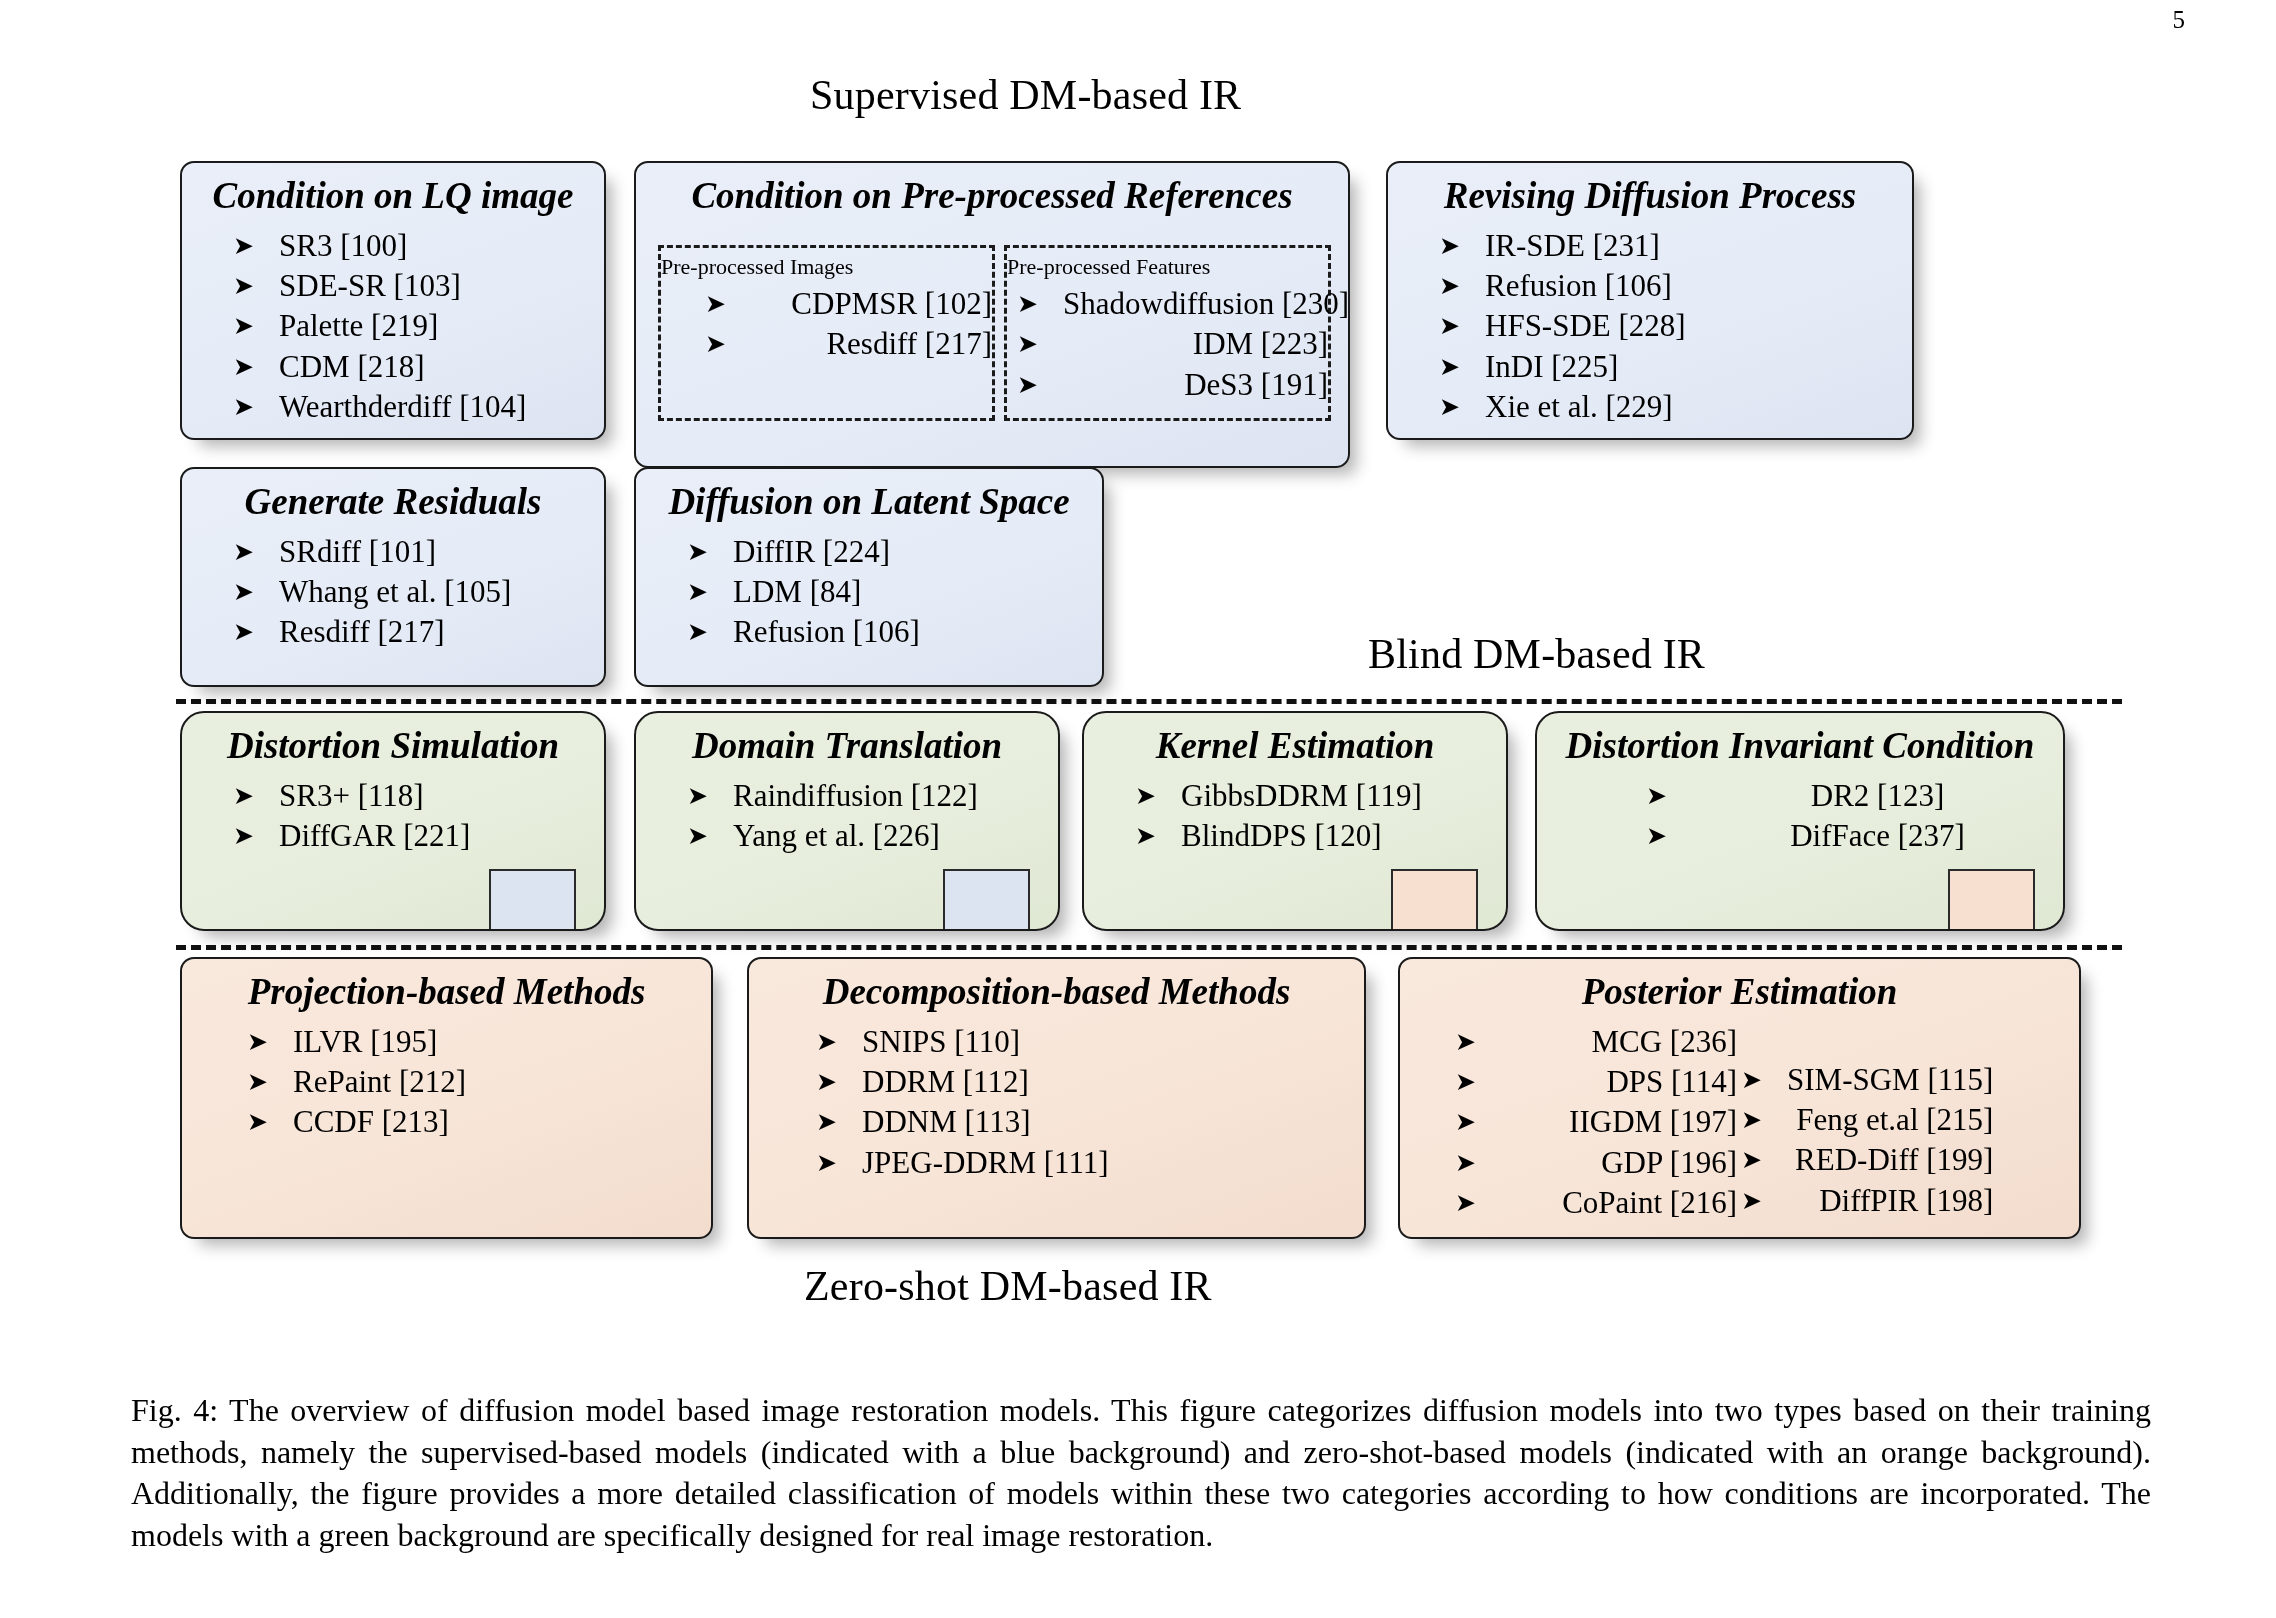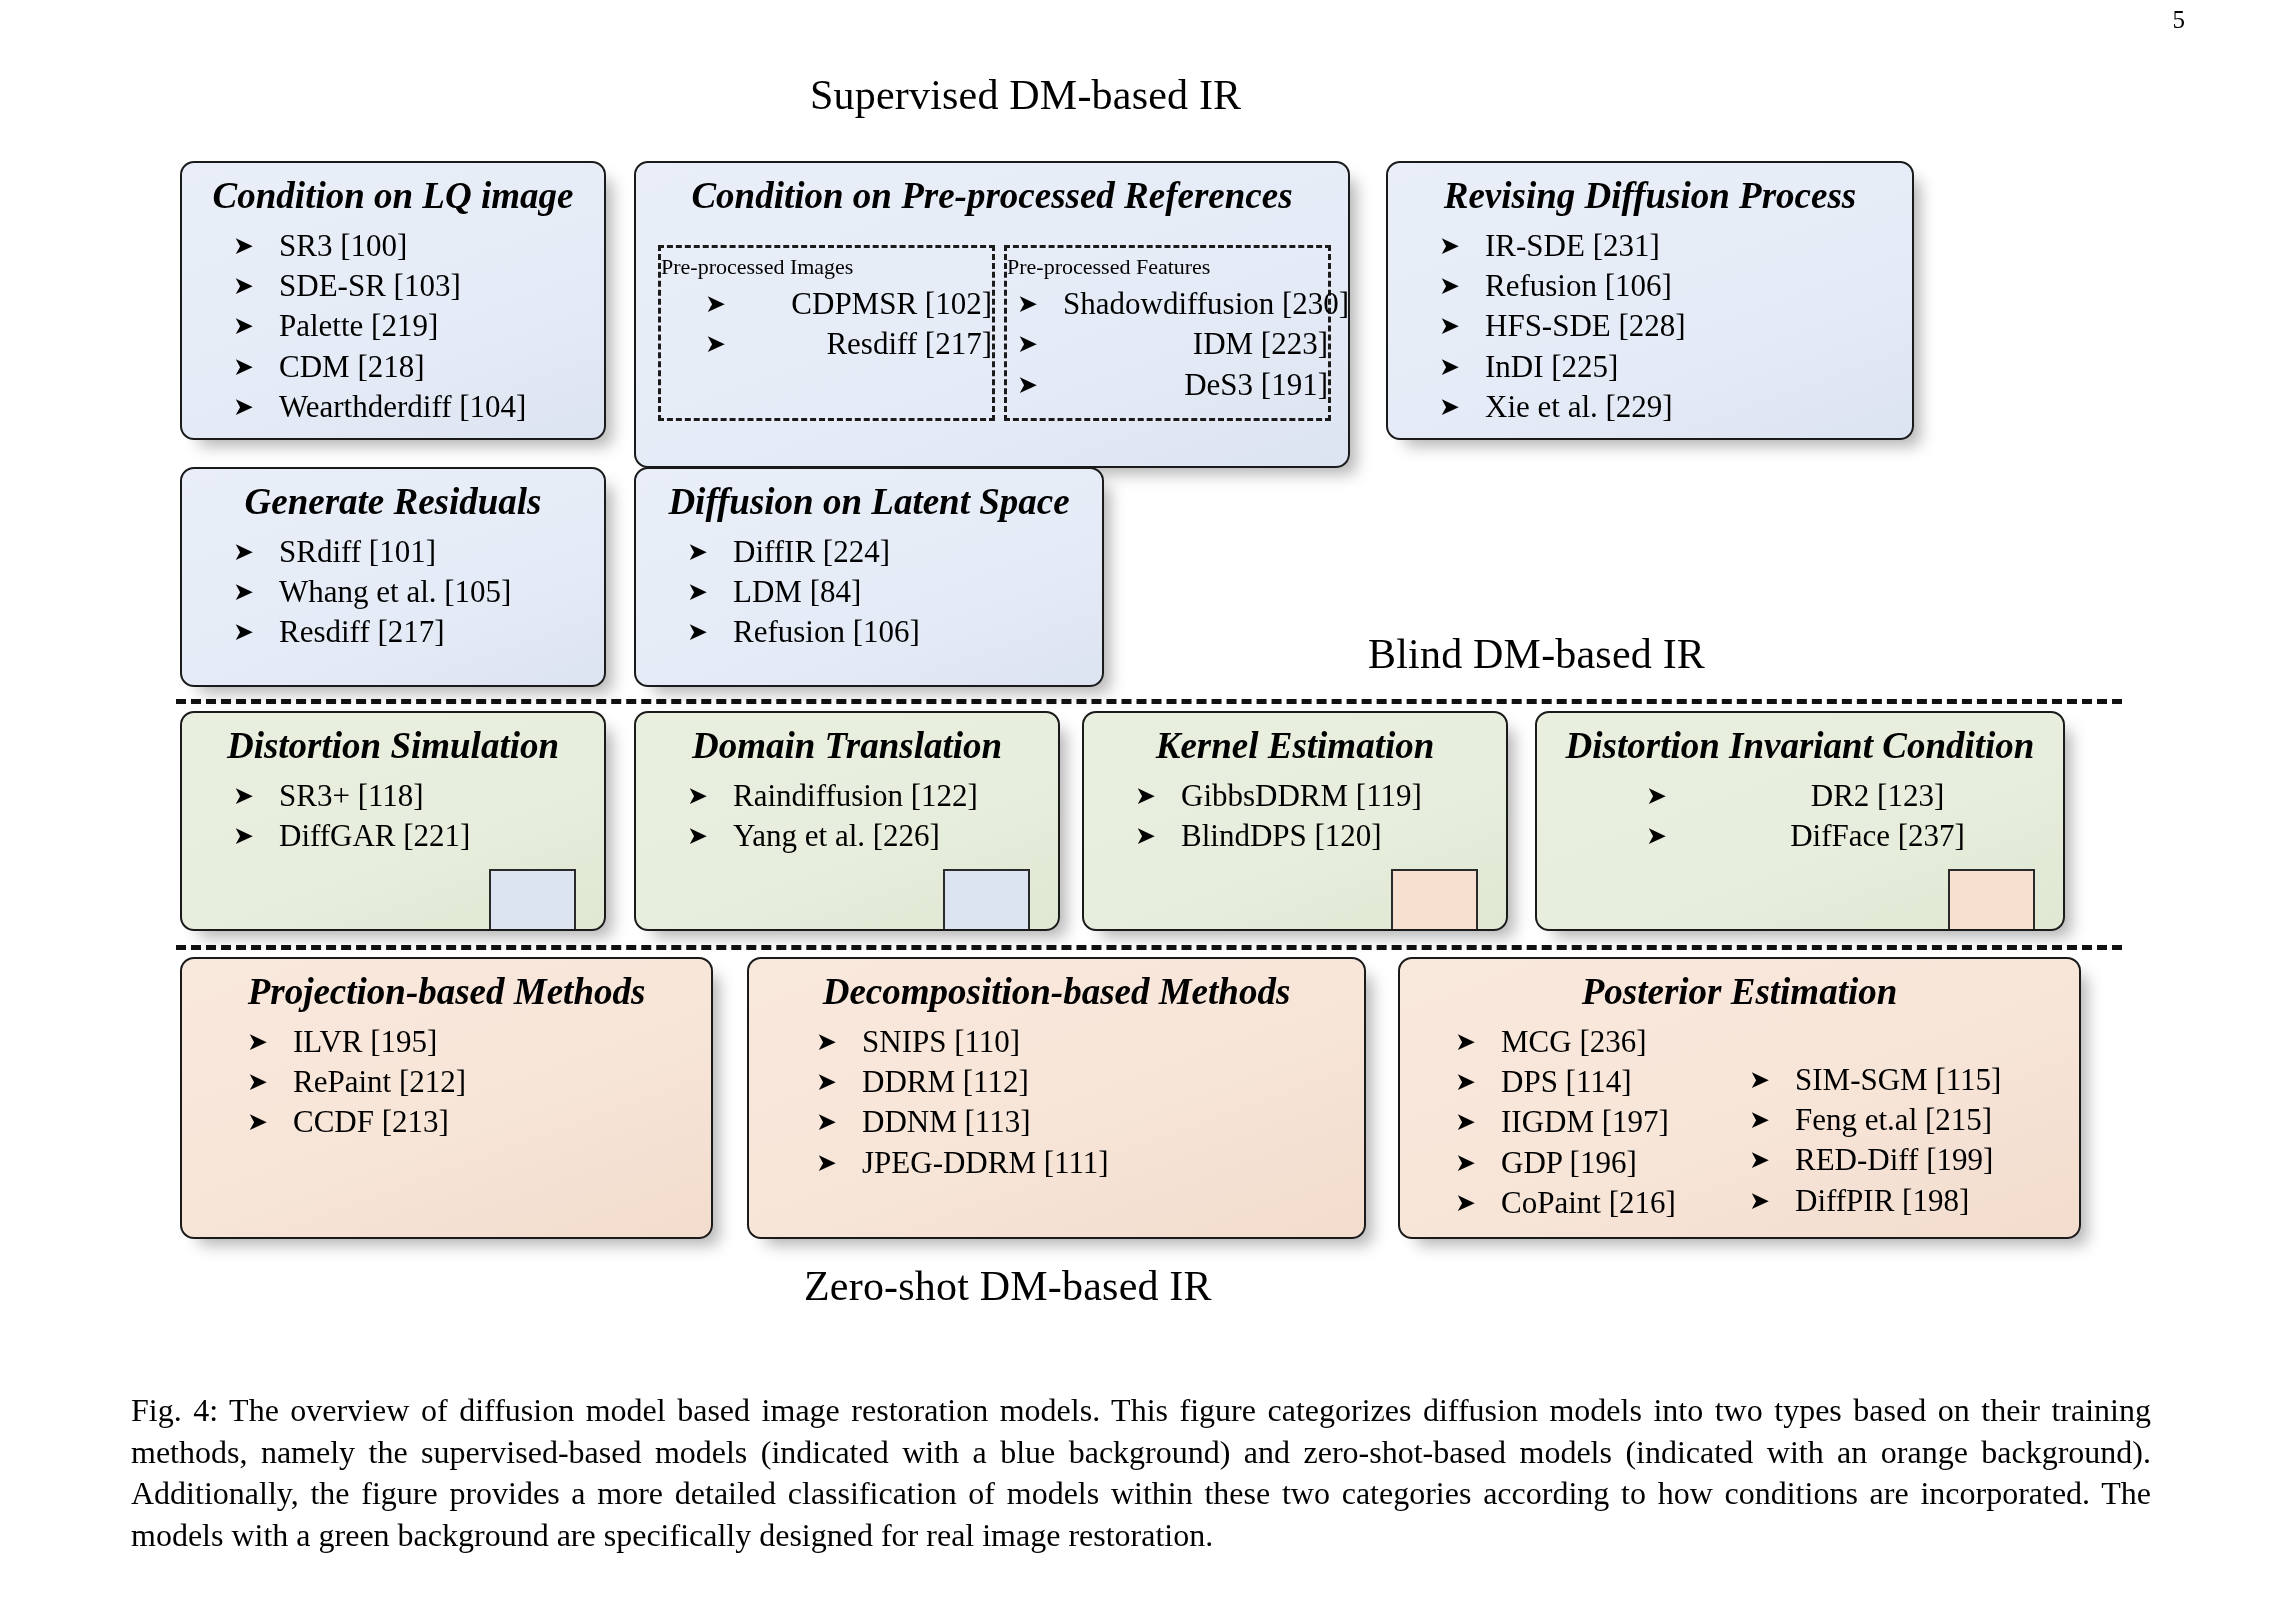--- a/index.html
+++ b/index.html
@@ -52,21 +52,21 @@
   
   .card {
     position: absolute;
     border: 2.5px solid #1a1a1a;
     border-radius: 14px;
     box-sizing: border-box;
     box-shadow: 12px 12px 16px -6px rgba(0,0,0,0.30);
     overflow: hidden;
   }
   .card.blue  { background: linear-gradient(160deg,#e9eef8 0%, #e6ecf7 55%, #dde4f1 100%); }
-  .card.green { background: linear-gradient(160deg,#e9efdf 0%, #e7eedd 55%, #dfe8d3 100%); }
+  .card.green { background: linear-gradient(160deg,#e9efdf 0%, #e7eedd 55%, #dfe8d3 100%); border-radius: 24px; }
   .card.peach { background: linear-gradient(160deg,#f9e8dc 0%, #f7e5d8 55%, #f2dccd 100%); }
 
   .card-title {
     font-style: italic;
     font-weight: 700;
     font-size: 37px;
     text-align: center;
     line-height: 1.05;
     margin: 14px 0 10px 0;
     white-space: nowrap;
@@ -112,21 +112,21 @@
   
   .chip {
     position: absolute;
     border: 2.5px solid #2a2a2a;
     box-sizing: border-box;
   }
   .chip.blue  { background: #dde4f1; }
   .chip.peach { background: #f7e0d0; }
 
   
-  .cols { display: flex; gap: 12px; }
+  .cols { display: flex; gap: 4px; text-align: right; }
   .cols > ul { flex: none; }
 
   
   #caption {
     position: absolute;
     left: 131px;
     top: 1390px;
     width: 2020px;
     font-size: 32px;
     line-height: 1.30;

